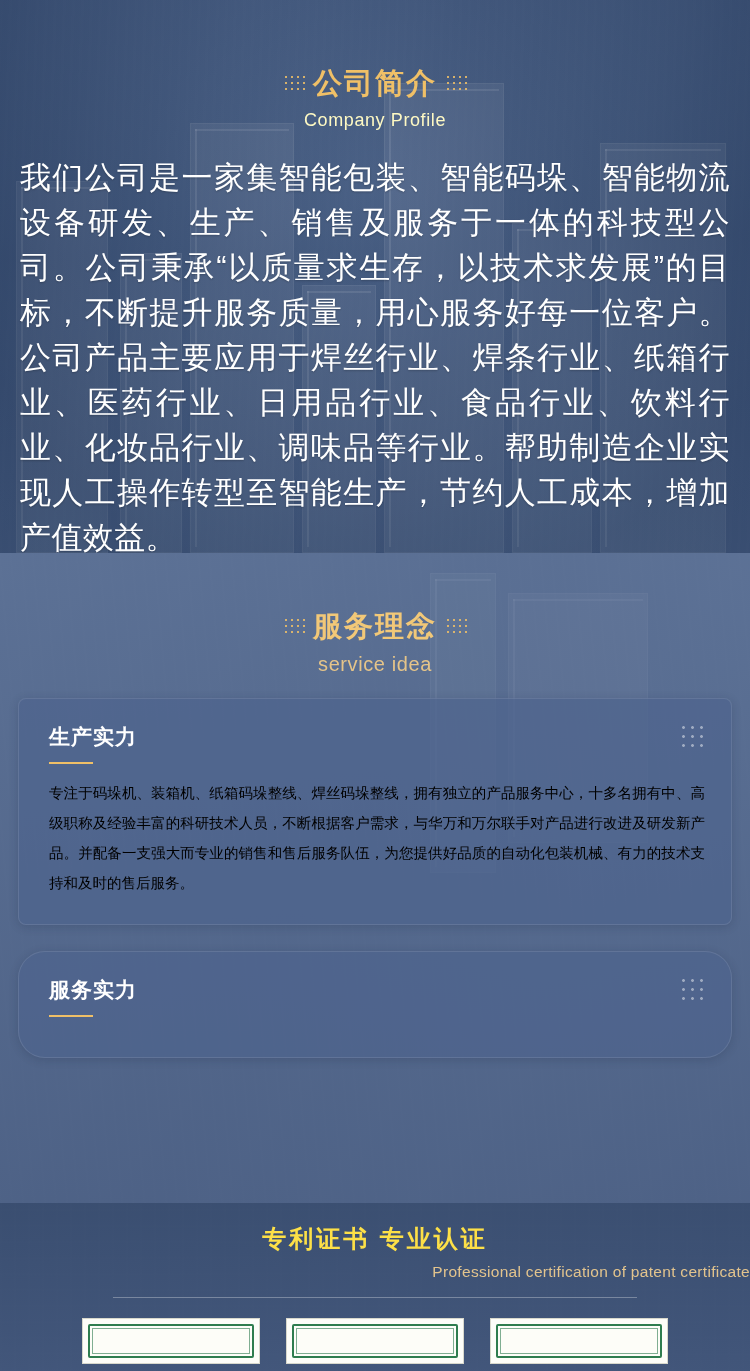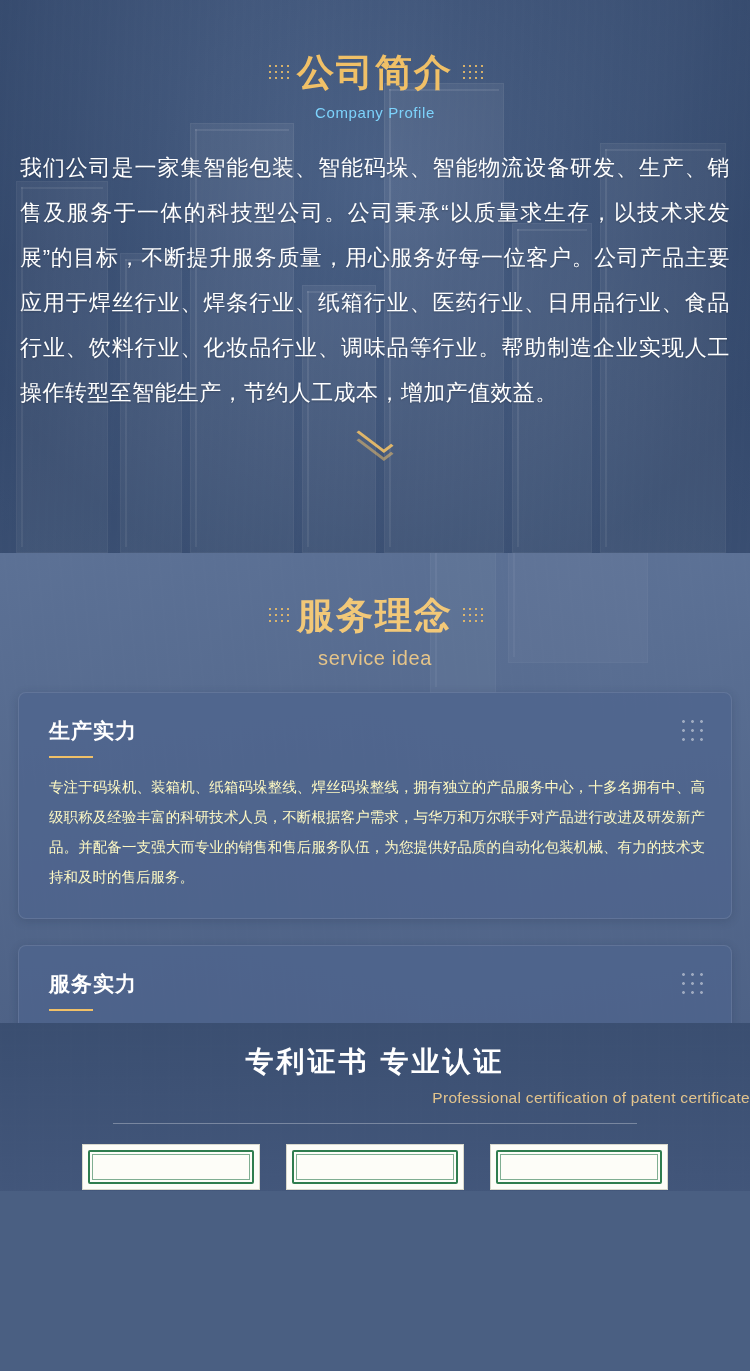--- a/index.html
+++ b/index.html
@@ -37,45 +37,46 @@
     background-image:
       linear-gradient(to right, rgba(255,255,255,0.10) 0 2px, transparent 2px 10px),
       linear-gradient(to bottom, rgba(255,255,255,0.10) 0 2px, transparent 2px 12px);
   }
   .vig { position:absolute; inset:0; background:
           radial-gradient(ellipse at 50% 35%, rgba(255,255,255,0.05), rgba(20,34,60,0.30) 80%); }
 
   .title-wrap { position: relative; text-align: center; padding-top: 48px; }
   .title-cn {
     display: inline-block;
-    font-size: 37px;
+    font-size: 29px;
     font-weight: bold;
     color: #f0c067;
     letter-spacing: 2px;
     position: relative;
+    margin-top: 16px;
   }
   .dots-l, .dots-r {
     position: absolute; top: 50%; transform: translateY(-50%);
     width: 22px; height: 20px;
     background-image: radial-gradient(rgba(240,192,103,0.85) 1px, transparent 1.4px);
     background-size: 6px 6px;
   }
   .dots-l { left: -30px; } .dots-r { right: -30px; }
   .title-en {
     margin-top: 6px;
-    font-size: 15px;
-    color: #7dd3fc;
+    font-size: 18px;
+    color: #fef9c3;
     letter-spacing: 0.6px;
   }
 
   .profile-body {
     position: relative;
     margin: 24px 20px 0 20px;
     color: #ffffff;
-    font-size: 22px;
+    font-size: 31px;
     line-height: 45px;
     text-align: justify;
     letter-spacing: 0.4px;
     text-shadow: 0 1px 2px rgba(0,0,0,0.22);
   }
 
   .chevrons { position: relative; margin-top: 18px; text-align: center; }
   .chev {
     display: block;
     width: 34px; height: 12px;
@@ -83,21 +84,21 @@
     border-bottom: 3px solid rgba(240,192,103,0.95);
     border-right: 3px solid rgba(240,192,103,0.95);
     transform: rotate(45deg) skew(-8deg,-8deg);
     opacity: .95;
   }
   .chev.two { margin-top: -4px; opacity: .55; }
 
   
   .sec-service {
     position: relative;
-    height: 470px;
+    height: 650px;
     overflow: hidden;
     background: #5a7098;
   }
   .bg-service {
     position: absolute; inset: 0;
     background:
       linear-gradient(180deg, rgba(92,113,149,0.93), rgba(78,98,134,0.95)),
       repeating-linear-gradient(85deg, rgba(255,255,255,0.05) 0 2px, transparent 2px 11px),
       linear-gradient(120deg, #5c7299, #485d85 45%, #61789f 70%, #4a5f87);
   }
@@ -115,21 +116,21 @@
     padding: 24px 26px 26px 30px;
     box-shadow: 0 2px 10px rgba(20,32,55,0.18);
   }
   .card-head {
     font-size: 21px; font-weight: bold; color: #ffffff; letter-spacing: 1px;
   }
   .card-rule {
     width: 44px; height: 2px; background: #f0c067; margin: 11px 0 14px 0;
   }
   .card-text {
-    font-size: 14.5px; line-height: 30px; color: #fef9c3; text-align: justify;
+    font-size: 14.5px; line-height: 30px; color: #000000; text-align: justify;
   }
   .dotgrid {
     position: absolute; top: 24px; right: 26px;
     width: 26px; height: 26px;
     background-image: radial-gradient(rgba(255,255,255,0.45) 1.2px, transparent 1.6px);
     background-size: 9px 9px;
   }
 
   
   .sec-patent {
@@ -143,23 +144,23 @@
     background:
       linear-gradient(180deg, rgba(58,78,112,0.92), rgba(66,86,122,0.94)),
       repeating-linear-gradient(90deg, rgba(255,255,255,0.04) 0 2px, transparent 2px 14px),
       repeating-linear-gradient(0deg, rgba(255,255,255,0.035) 0 2px, transparent 2px 16px),
       linear-gradient(135deg, #3b5077, #4b6188 50%, #3a4f76);
   }
   .patent-title {
     position: relative;
     text-align: center;
     padding-top: 20px;
-    font-size: 28px;
+    font-size: 24px;
     font-weight: bold;
-    color: #ffffff;
+    color: #fde047;
     letter-spacing: 3px;
   }
   .patent-sub {
     position: relative;
     text-align: right;
     margin-top: 8px;
     font-size: 15.5px;
     color: #e3c48d;
     letter-spacing: 0.3px;
   }
@@ -240,21 +241,21 @@
     <div class="title-en">service idea</div>
   </div>
 
   <div class="card">
     <div class="dotgrid"></div>
     <div class="card-head">生产实力</div>
     <div class="card-rule"></div>
     <div class="card-text">专注于码垛机、装箱机、纸箱码垛整线、焊丝码垛整线，拥有独立的产品服务中心，十多名拥有中、高级职称及经验丰富的科研技术人员，不断根据客户需求，与华万和万尔联手对产品进行改进及研发新产品。并配备一支强大而专业的销售和售后服务队伍，为您提供好品质的自动化包装机械、有力的技术支持和及时的售后服务。</div>
   </div>
 
-  <div class="card" style="margin-top:26px;">
+  <div class="card" style="margin-top:26px;border-radius:27px;">
     <div class="dotgrid"></div>
     <div class="card-head">服务实力</div>
     <div class="card-rule"></div>
   </div>
 </section>
 
 <section class="sec-patent">
   <div class="bg-patent"></div>
   <div class="patent-title">专利证书  专业认证</div>
   <div class="patent-sub">Professional certification of patent certificate</div>

